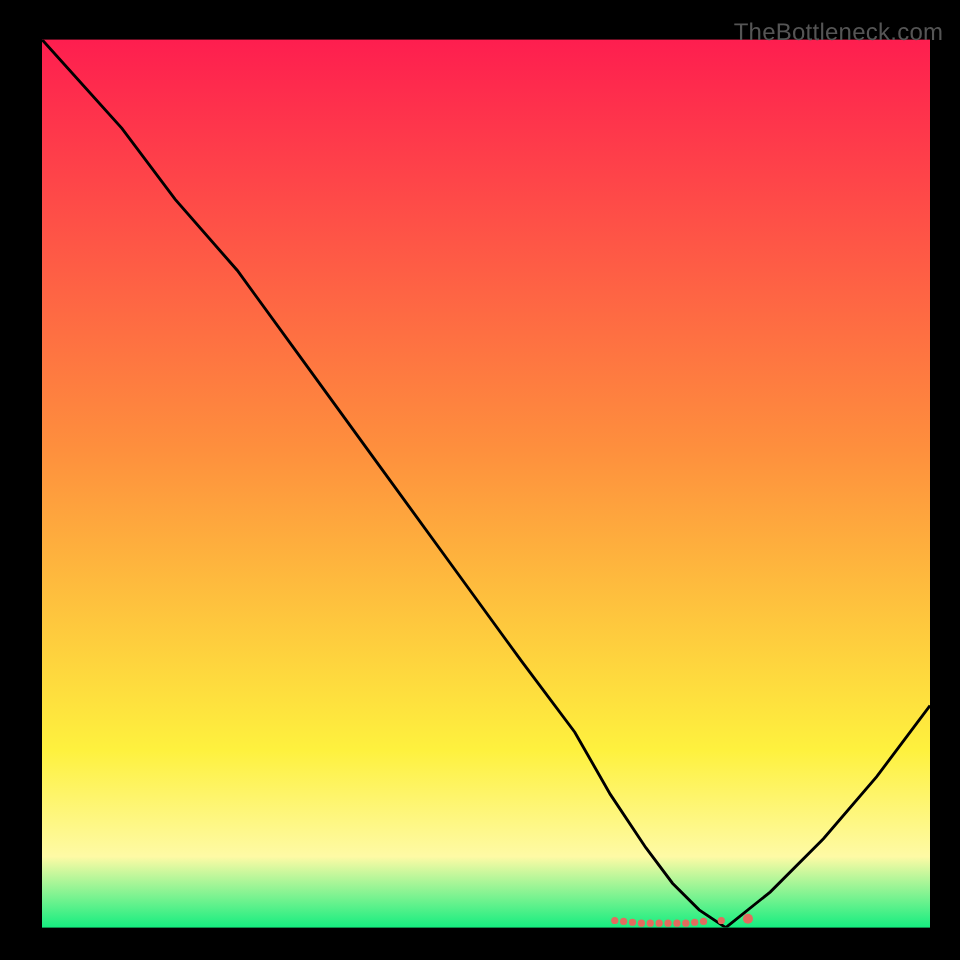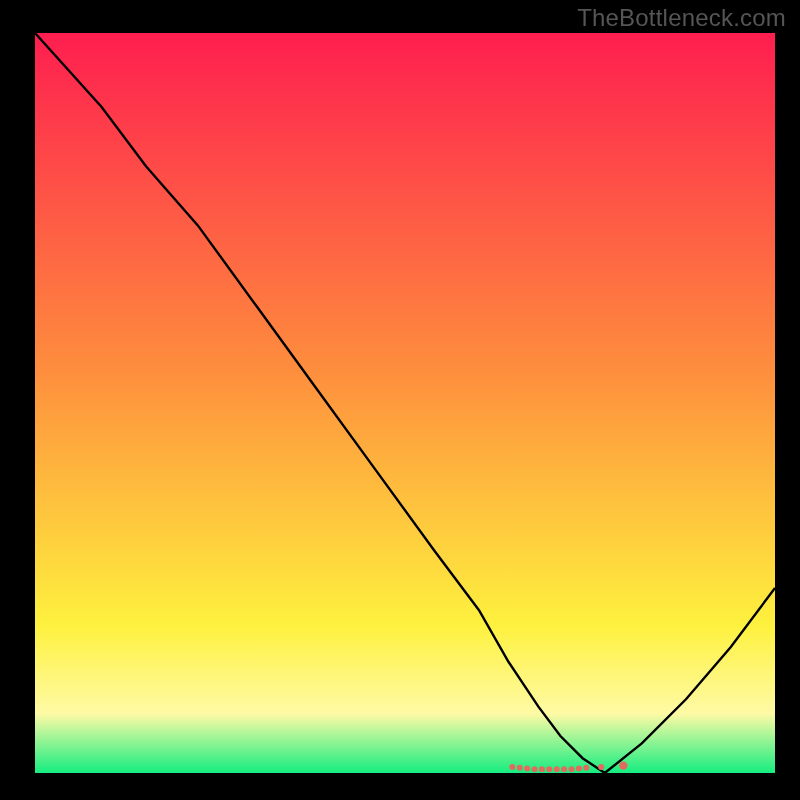--- a/index.html
+++ b/index.html
@@ -11,24 +11,24 @@
     overflow: hidden;
     font-family: Arial, Helvetica, sans-serif;
   }
   .stage {
     position: relative;
     width: 800px;
     height: 800px;
   }
   .watermark {
     position: absolute;
-    top: 4px;
+    top: 16px;
     right: 14px;
     color: #555;
-    font-size: 24px;
+    font-size: 20px;
     letter-spacing: 0.2px;
     z-index: 5;
   }
   svg.plot {
     position: absolute;
     left: 0; top: 0;
     width: 800px;
     height: 800px;
   }
 </style>

